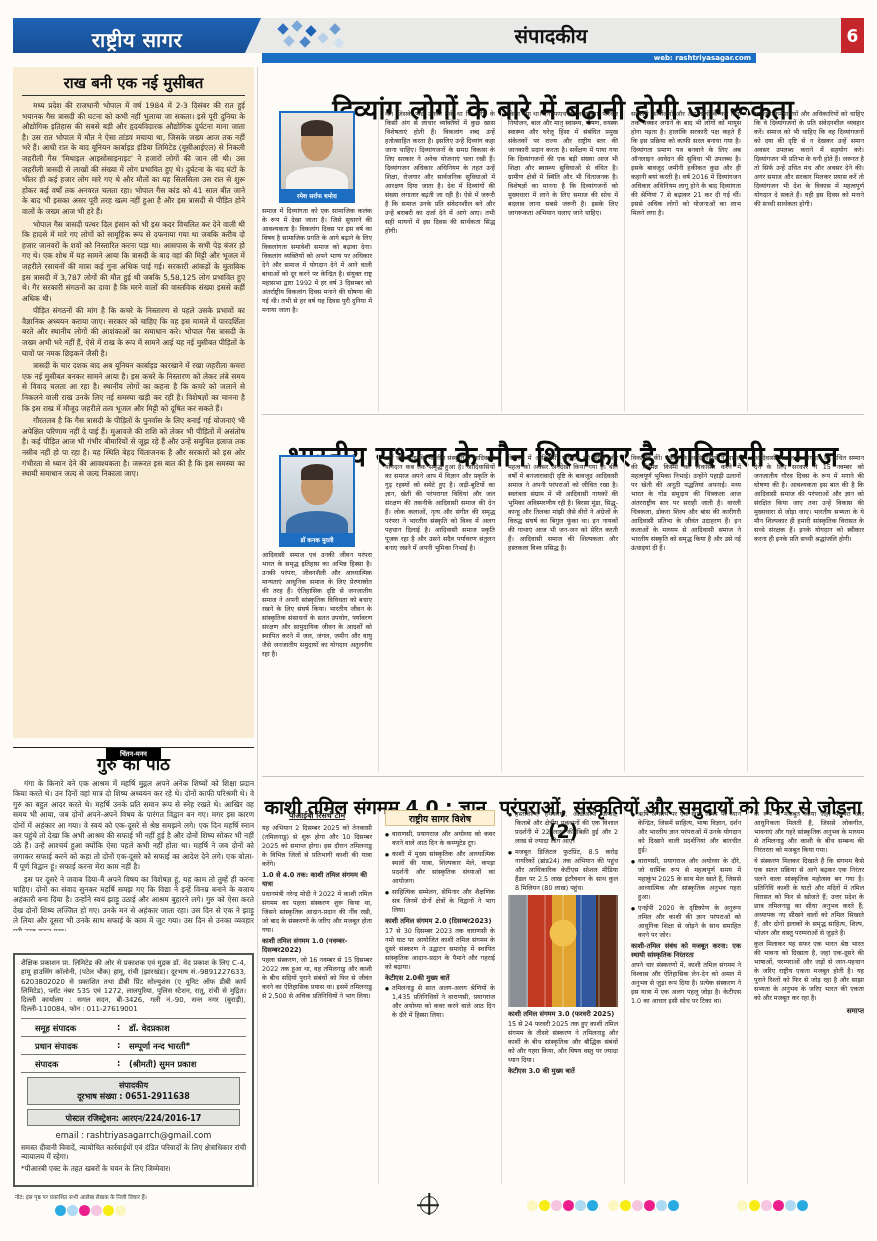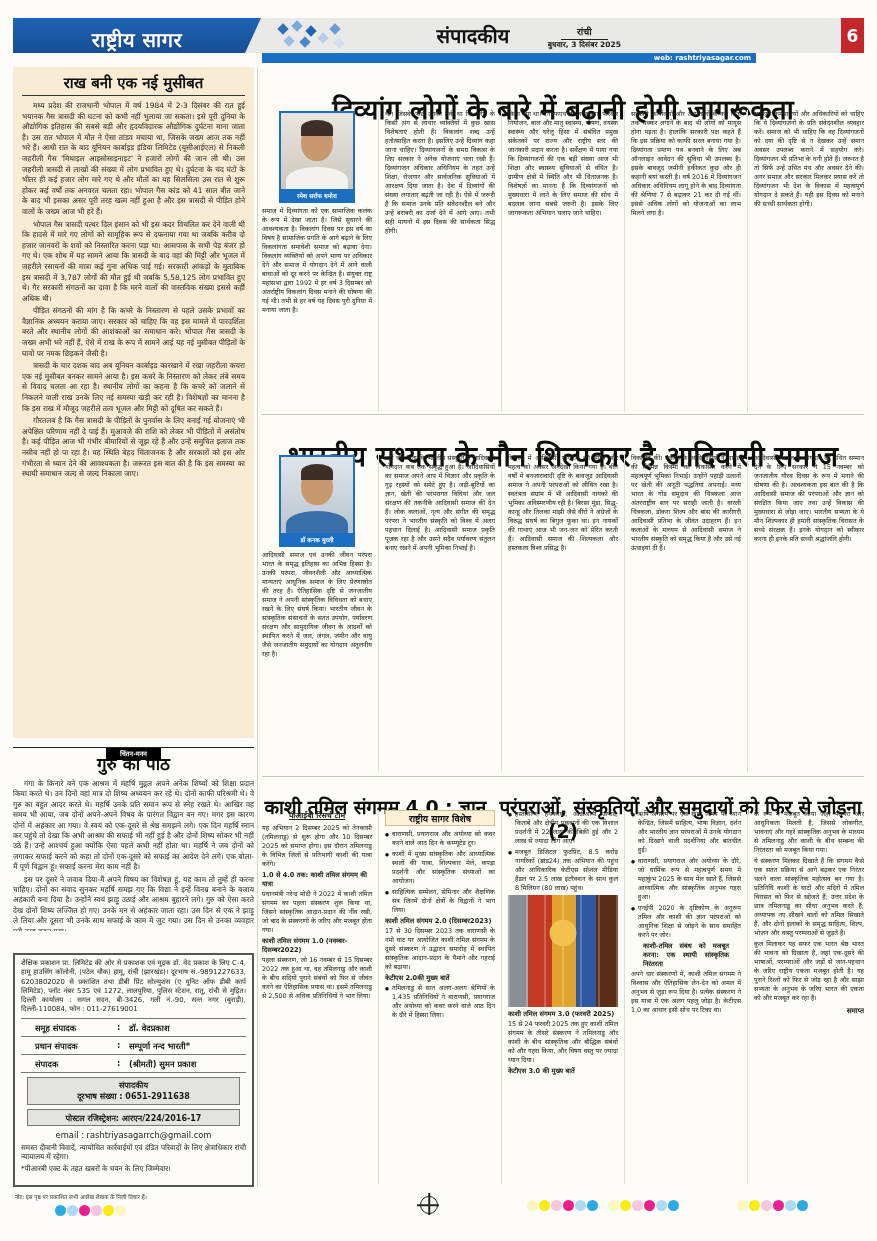--- a/index.html
+++ b/index.html
@@ -83,21 +83,21 @@
   .photo-head::before{content:"";position:absolute;left:0;top:-3px;width:32px;height:16px;border-radius:50% 50% 0 0;background:#3c2f28;}
   .photo-shirt{position:absolute;left:50%;bottom:-4px;transform:translateX(-50%);width:62px;height:26px;border-radius:50% 50% 0 0;background:#f4f2ee;}
   #photo2 .photo-shirt{background:#3a6ea8;}
   #photo2 .photo-area{background:linear-gradient(180deg,#dfe6ec,#b9c4cd);}
   .photo-caption{background:#1b6ec2;color:#fff;font-size:6px;font-weight:bold;text-align:center;padding:1.5px 0;}
 
   .blk{margin:0 0 2px;}
   .blk.text{text-align:justify;}
   .blk.byline{font-weight:bold;text-align:center;font-size:7.8px;margin:1px 0 4px;text-decoration:underline;}
   .blk.subhead{font-weight:bold;text-align:left;font-size:6.6px;margin:2px 0 1px;}
-  .blk.subhead-left{font-weight:bold;text-align:justify;font-size:6.6px;margin:2px 12px 1px;}
+  .blk.subhead-left{font-weight:bold;text-align:justify;font-size:6.6px;margin:2px 0 1px;}
   .blk.bullet{padding-left:7px;position:relative;text-align:justify;}
   .blk.bullet::before{content:"●";position:absolute;left:0;top:0;font-size:4.6px;color:#111;}
   .blk.specialbox{background:#fdf1d8;border:1px solid #d9c08a;font-weight:bold;text-align:center;font-size:9.2px;padding:2.5px 0;margin:0 0 4px;color:#111;}
   .blk.endmark{font-weight:bold;text-align:right;font-size:7.2px;margin-top:3px;}
   .ktm-image{height:112px;margin:2px 0 3px;background:
     radial-gradient(circle at 50% 34%,#f2c14e 0 14%,rgba(0,0,0,0) 15%),
     repeating-linear-gradient(90deg,rgba(255,255,255,.22) 0 2px,rgba(0,0,0,0) 2px 18px),
     linear-gradient(90deg,#8a8f96 0 18%,#c23a21 18% 40%,#e0a32e 40% 62%,#31589e 62% 80%,#5a2d18 80% 100%),
     linear-gradient(180deg,#31589e,#c23a21);}
 
@@ -119,24 +119,20 @@
         <i class="dia d1"></i>
           <i class="dia d2"></i>
           <i class="dia d3"></i>
           <i class="dia d4"></i>
         <i class="dia d5"></i>
           <i class="dia d6"></i>
           <i class="dia d7"></i>
           <i class="dia d8"></i>
       </span>
       <span id="sectiontitle">संपादकीय</span>
-      <div id="dateblock">
-        <div class="city">रांची</div>
-        <div class="date">बुधवार, 3 दिसंबर 2025</div>
-      </div>
     </div>
     <div id="pagenum">6</div>
   </div>
   <div id="webstrip">web: rashtriyasagar.com</div>
 
   <div id="sb-article">
     <h2>राख बनी एक नई मुसीबत</h2>
     <div class="rule"></div>
     <div class="sb-body">
         <p class="para">मध्य प्रदेश की राजधानी भोपाल में वर्ष 1984 में 2-3 दिसंबर की रात हुई भयानक गैस त्रासदी की घटना को कभी नहीं भुलाया जा सकता। इसे पूरी दुनिया के औद्योगिक इतिहास की सबसे बड़ी और हृदयविदारक औद्योगिक दुर्घटना माना जाता है। उस रात भोपाल में मौत ने ऐसा तांडव मचाया था, जिसके जख्म आज तक नहीं भरे हैं। आधी रात के बाद यूनियन कार्बाइड इंडिया लिमिटेड (यूसीआईएल) से निकली जहरीली गैस 'मिथाइल आइसोसाइनाइट' ने हजारों लोगों की जान ली थी। उस जहरीली त्रासदी से लाखों की संख्या में लोग प्रभावित हुए थे। दुर्घटना के चंद घंटों के भीतर ही कई हजार लोग मारे गए थे और मौतों का यह सिलसिला उस रात से शुरू होकर कई वर्षों तक अनवरत चलता रहा। भोपाल गैस कांड को 41 साल बीत जाने के बाद भी इसका असर पूरी तरह खत्म नहीं हुआ है और इस त्रासदी से पीड़ित होने वालों के जख्म आज भी हरे हैं।</p>

